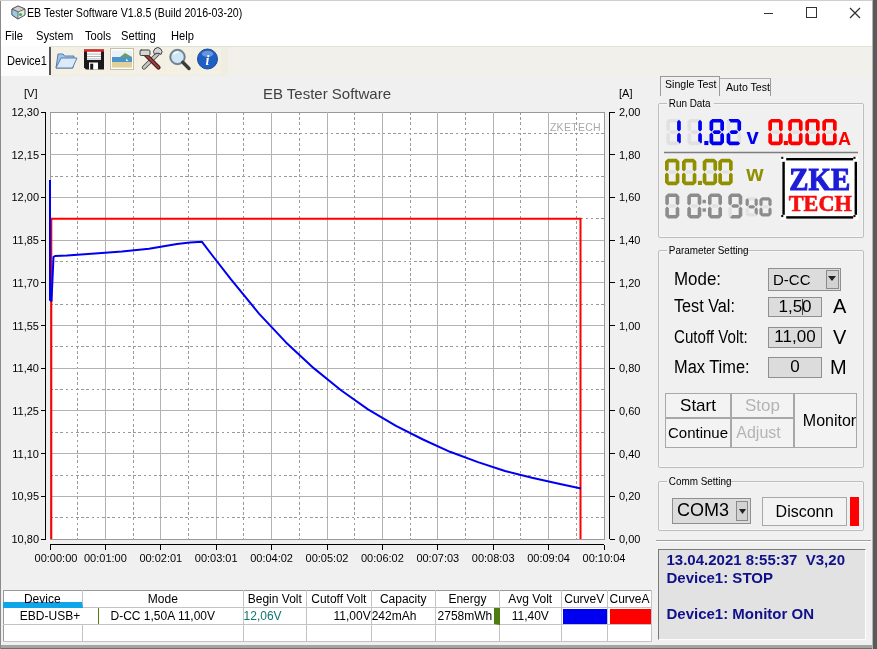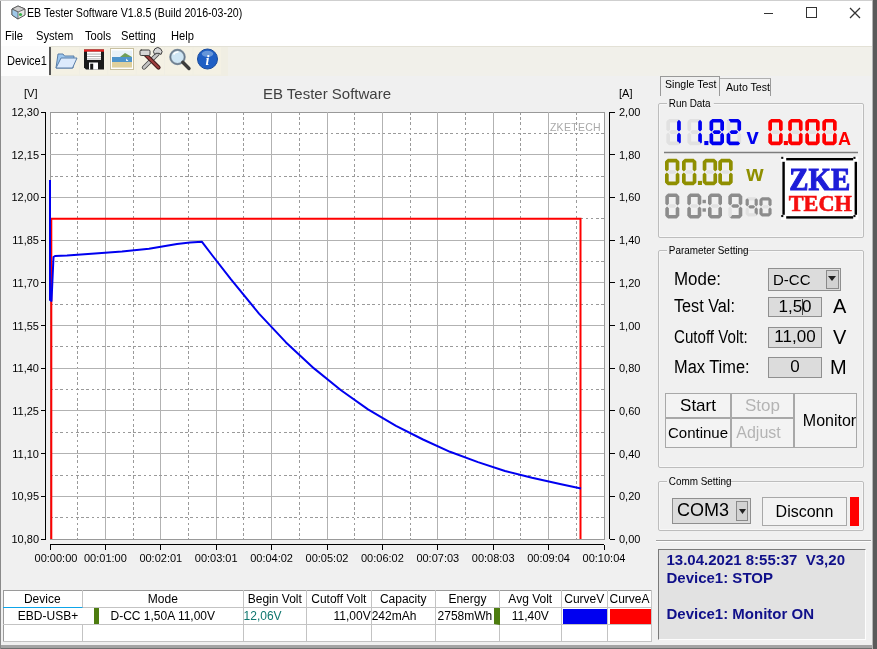--- a/index.html
+++ b/index.html
@@ -400,22 +400,22 @@
 <div style="position:absolute;left:762px;top:496.5px;width:85px;height:29px;line-height:29px;font-size:16px;color:#000;text-align:center">Disconn</div>
 <div style="position:absolute;left:850px;top:497px;width:9px;height:29px;background:#f00"></div>
 <div style="position:absolute;left:656px;top:539.5px;width:215px;height:1px;background:#a0a0a0"></div>
 <div style="position:absolute;left:656px;top:540.5px;width:215px;height:1px;background:#fdfdfd"></div>
 <div style="position:absolute;left:657.5px;top:548.5px;width:208px;height:91.5px;background:#e2e2e2;border:1px solid;border-color:#7a7a7a #fdfdfd #fdfdfd #7a7a7a"></div>
 <div style="position:absolute;left:666.5px;top:551px;width:200px;font-size:15px;font-weight:bold;color:#10108a;line-height:18px;white-space:pre">13.04.2021 8:55:37  V3,20
 Device1: STOP
 
 Device1: Monitor ON</div>
 <div style="position:absolute;left:2.5px;top:589.5px;width:649.5px;height:52.0px;background:#fff;border:1px solid #9a9a9a"></div>
-<div style="position:absolute;left:2.5px;top:589.5px;width:80.5px;height:18.0px;border-right:1px solid #c3c3c3;border-bottom:1px solid #0ea5e9;font-size:12px;line-height:18.0px;text-align:center;color:#000">Device</div>
-<div style="position:absolute;left:2.5px;top:607.5px;width:96px;height:17.0px;border-right:5px solid #4d7c0f;border-bottom:1px solid #c3c3c3;font-size:12px;line-height:17.0px;text-align:center;color:#000">EBD-USB+</div>
+<div style="position:absolute;left:2.5px;top:589.5px;width:80.5px;height:18.0px;border-right:1px solid #c3c3c3;border-bottom:6px solid #0ea5e9;font-size:12px;line-height:18.0px;text-align:center;color:#000">Device</div>
+<div style="position:absolute;left:2.5px;top:607.5px;width:96px;height:17.0px;border-right:1px solid #4d7c0f;border-bottom:1px solid #c3c3c3;font-size:12px;line-height:17.0px;text-align:center;color:#000">EBD-USB+</div>
 <div style="position:absolute;left:2.5px;top:624.5px;width:80.5px;height:17.0px;border-right:1px solid #c3c3c3;border-bottom:1px solid #c3c3c3"></div>
 <div style="position:absolute;left:83px;top:589.5px;width:160.6px;height:18.0px;border-right:1px solid #c3c3c3;border-bottom:1px solid #c3c3c3;font-size:12px;line-height:18.0px;text-align:center;color:#000">Mode</div>
 <div style="position:absolute;left:83px;top:607.5px;width:160.6px;height:17.0px;border-right:1px solid #c3c3c3;border-bottom:1px solid #c3c3c3;font-size:12px;line-height:17.0px;text-align:center;color:#000">D-CC 1,50A 11,00V</div>
 <div style="position:absolute;left:83px;top:624.5px;width:160.6px;height:17.0px;border-right:1px solid #c3c3c3;border-bottom:1px solid #c3c3c3"></div>
 <div style="position:absolute;left:243.6px;top:589.5px;width:63.400000000000006px;height:18.0px;border-right:1px solid #c3c3c3;border-bottom:1px solid #c3c3c3;font-size:12px;line-height:18.0px;text-align:center;color:#000">Begin Volt</div>
 <div style="position:absolute;left:243.6px;top:607.5px;width:63.400000000000006px;height:17.0px;border-right:1px solid #c3c3c3;border-bottom:1px solid #c3c3c3;font-size:12px;line-height:17.0px;text-align:left;color:#0f766e">12,06V</div>
 <div style="position:absolute;left:243.6px;top:624.5px;width:63.400000000000006px;height:17.0px;border-right:1px solid #c3c3c3;border-bottom:1px solid #c3c3c3"></div>
 <div style="position:absolute;left:307px;top:589.5px;width:64.69999999999999px;height:18.0px;border-right:1px solid #c3c3c3;border-bottom:1px solid #c3c3c3;font-size:12px;line-height:18.0px;text-align:center;color:#000">Cutoff Volt</div>
 <div style="position:absolute;left:307px;top:607.5px;width:64.69999999999999px;height:17.0px;border-right:1px solid #c3c3c3;border-bottom:1px solid #c3c3c3;font-size:12px;line-height:17.0px;text-align:right;color:#000">11,00V</div>
 <div style="position:absolute;left:307px;top:624.5px;width:64.69999999999999px;height:17.0px;border-right:1px solid #c3c3c3;border-bottom:1px solid #c3c3c3"></div>

